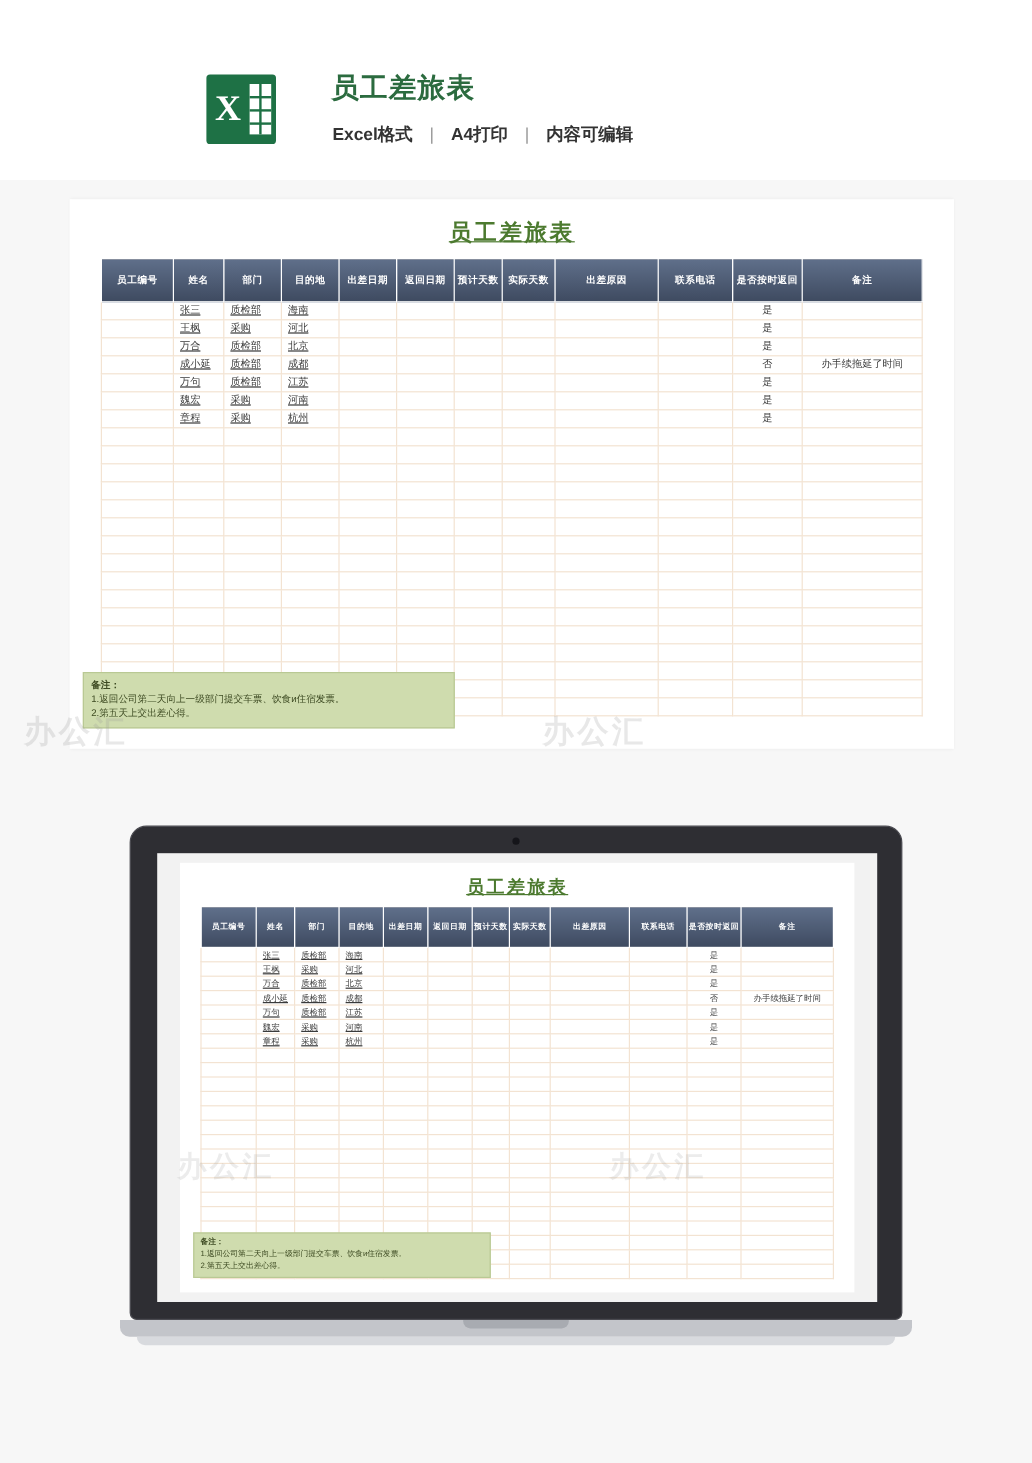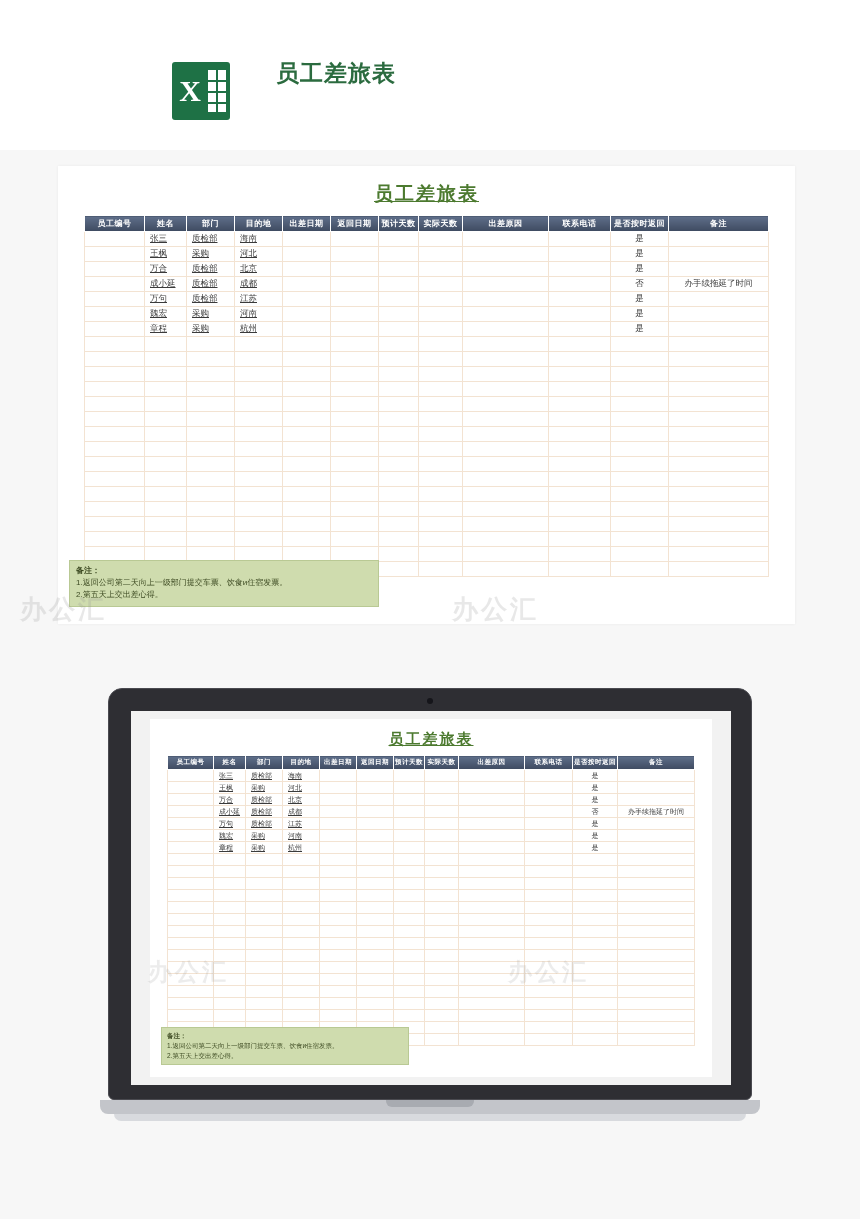--- a/index.html
+++ b/index.html
@@ -107,21 +107,21 @@
   }
   table.xls th {
     background: linear-gradient(to bottom, #5f6f8a, #3e4a60);
     color: #ffffff;
     font-size: 8px;
     font-weight: bold;
     height: 12px;
     border: 1px solid #ffffff;
     letter-spacing: 0.5px;
     white-space: nowrap;
-    padding: 2px 1px;
+    padding: 12px 1px;
   }
   table.xls td {
     height: 15px;
     border: 1px solid #f3e3d2;
     text-align: center;
     padding: 0 2px;
     white-space: nowrap;
     overflow: hidden;
   }
   table.xls td.l { text-align: left; padding-left: 5px; text-decoration: underline; }
@@ -228,20 +228,27 @@
     <div class="xls-icon">
       <div class="xmark">X</div>
       <div class="grid">
         <i class="h1"></i>
           <i class="h2"></i>
           <i class="h3"></i>
           <i class="v1"></i>
       </div>
     </div>
     <div class="doc-title">员工差旅表</div>
+    <div class="doc-meta">
+      <span>Excel格式</span>
+      <span class="sep">|</span>
+      <span>A4打印</span>
+      <span class="sep">|</span>
+      <span>内容可编辑</span>
+    </div>
   </div>
 
   <div class="preview">
     <div class="sheet-title">员工差旅表</div>
     <div id="big-table-slot" style="margin-top:8px;">
         <table class="xls">
           <colgroup>
             <col style="width: 60px;">
             <col style="width: 42px;">
             <col style="width: 48px;">

